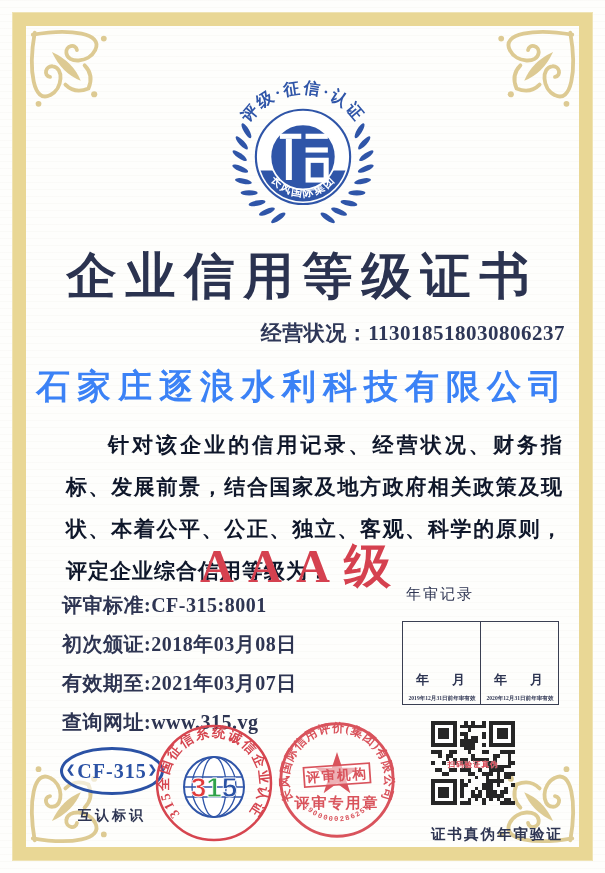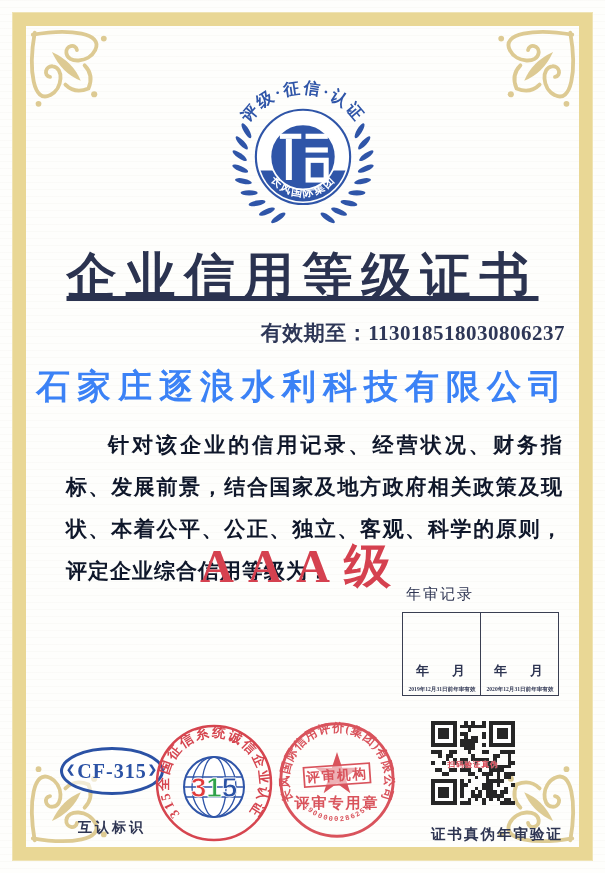--- a/index.html
+++ b/index.html
@@ -25,21 +25,21 @@
   .corner.tr{ top:27px; right:27px; transform:rotate(90deg); }
   .corner.br{ bottom:27px; right:27px; transform:rotate(180deg); }
   .corner.bl{ bottom:27px; left:27px; transform:rotate(270deg); }
 
   .logo{ position:absolute; top:78px; left:50%; transform:translateX(-50%); width:236px; height:150px; }
   .logo svg{ width:100%; height:100%; }
 
   .cert-title{
     position:absolute; top:243px; left:0; width:100%;
     text-align:center; font-size:50px; font-weight:bold; color:#2b3350;
-    letter-spacing:9px; white-space:nowrap;text-decoration:underline;
+    letter-spacing:9px; white-space:nowrap;
   }
   .credit-code{
     position:absolute; top:319px; right:40px;
     font-size:21px; font-weight:bold; color:#2e3757; letter-spacing:.5px;
   }
   .company{
     position:absolute; top:364px; left:0; width:100%;
     text-align:center; font-size:34px; font-weight:bold; color:#3b82f6;
     letter-spacing:7px; white-space:nowrap;
     font-family:"Liberation Sans", sans-serif;
@@ -55,39 +55,39 @@
     letter-spacing:14px;
     margin-top:16px;
   }
   .details{
     position:absolute; top:586px; left:62px;
     font-size:20px; line-height:39px; font-weight:bold; color:#2e3552;
     letter-spacing:.5px;
   }
   .annual{ position:absolute; top:585px; left:402px; width:157px; color:#2e3552; }
   .annual-label{ font-size:15px; font-weight:normal; letter-spacing:2px; margin-left:4px; }
-  .annual-box{ margin-top:8px; display:flex; border:1.5px solid #3a3f52; height:82px; }
+  .annual-box{ margin-top:17px; display:flex; border:1.5px solid #3a3f52; height:82px; }
   .annual-cell{ flex:1; display:flex; flex-direction:column; justify-content:flex-end; align-items:center; padding-bottom:2px; overflow:hidden; }
   .annual-cell + .annual-cell{ border-left:1.5px solid #3a3f52; }
   .cell-ym{ font-size:13px; font-weight:bold; white-space:pre; letter-spacing:2px; }
   .cell-note{ font-size:9px; font-weight:bold; white-space:nowrap; transform:scale(0.62); transform-origin:center bottom; }
 
   .cf315{ position:absolute; top:747px; left:60px; width:104px; }
   .cf315-ellipse{
     width:98px; height:42px; border:3.5px solid #2b52a5; border-radius:50%;
     display:flex; align-items:center; justify-content:center;
     color:#2b52a5; font-size:20px; font-weight:bold; letter-spacing:1px;
     position:relative; background:rgba(255,255,255,.6);font-family:Liberation Serif, serif;
   }
   .cf315-ellipse:before,.cf315-ellipse:after{
     content:"❮"; position:absolute; font-size:11px; color:#2b52a5; top:13px;
   }
   .cf315-ellipse:before{ left:3px; }
   .cf315-ellipse:after{ content:"❯"; right:3px; }
-  .cf315-caption{ margin-top:24px; text-align:center; font-size:14px; font-weight:bold; color:#2e3552; letter-spacing:3px; }
+  .cf315-caption{ margin-top:12px; text-align:center; font-size:14px; font-weight:bold; color:#2e3552; letter-spacing:3px; }
 
   .seal-315{ position:absolute; top:723px; left:154px; width:120px; height:120px; }
   .seal-red{ position:absolute; top:717px; left:274px; width:126px; height:126px; }
   .seal-315 svg,.seal-red svg{ width:100%; height:100%; }
 
   .qr-wrap{ position:absolute; top:721px; left:431px; width:84px;font-family:Liberation Serif, serif; }
   .qr-box{ position:relative; width:84px; height:84px; }
   .qr-box svg{ width:84px; height:84px; shape-rendering:crispEdges; }
   .qr-overlay{
     position:absolute; top:37px; left:0; width:100%; text-align:center;
@@ -197,29 +197,35 @@
         <rect x="118" y="65" width="26" height="6"></rect>
         <rect x="118" y="81" width="26" height="6"></rect>
         <rect x="121" y="96" width="21" height="23" fill="none" stroke="#ffffff" stroke-width="6"></rect>
       </g>
     </svg>
   </div>
 
   <div class="cert-title">企业信用等级证书</div>
 
   <div class="credit-code">
-    <span>有效期至：</span><span>113018518030806237</span>
+    <span>经营状况：</span><span>113018518030806237</span>
   </div>
 
   <div class="company">石家庄逐浪水利科技有限公司</div>
 
   <div class="paragraph">针对该企业的信用记录、经营状况、财务指标、发展前景，结合国家及地方政府相关政策及现状、本着公平、公正、独立、客观、科学的原则，评定企业综合信用等级为：</div>
 
   <div class="rating">AAA级</div>
 
+  <div class="details">
+    <div>评审标准:CF-315:8001</div>
+    <div>初次颁证:2018年03月08日</div>
+    <div>有效期至:2021年03月07日</div>
+    <div>查询网址:www.315.vg</div>
+  </div>
 
   <div class="annual">
     <div class="annual-label">年审记录</div>
     <div class="annual-box">
       <div class="annual-cell">
         <div class="cell-ym">年    月</div>
         <div class="cell-note">2019年12月31日前年审有效</div>
       </div>
       <div class="annual-cell">
         <div class="cell-ym">年    月</div>

